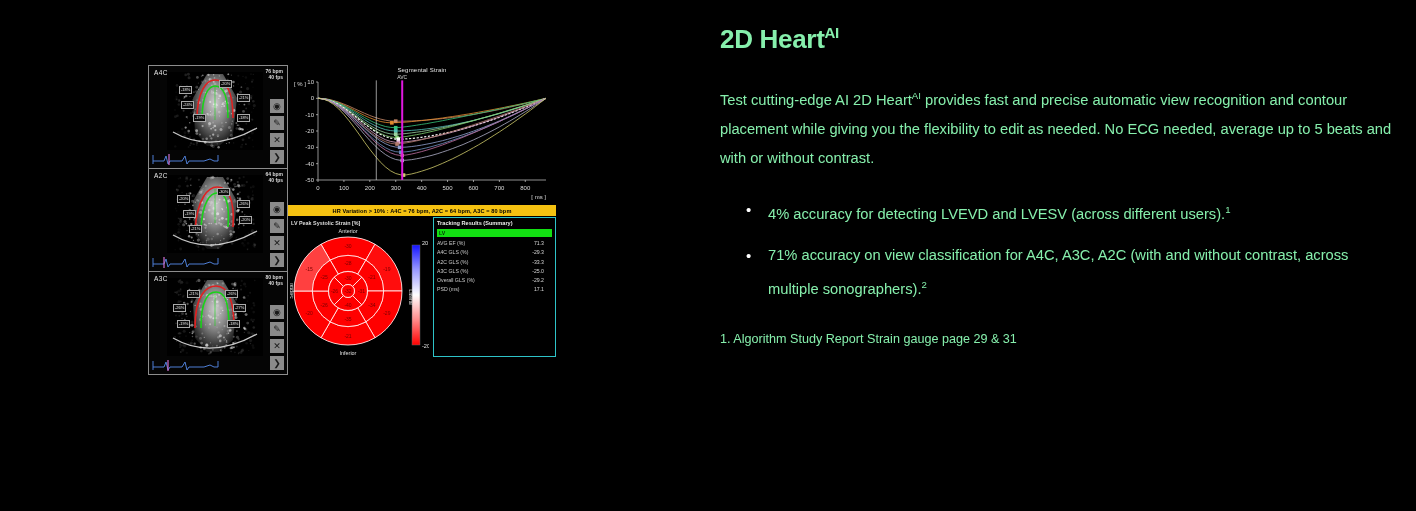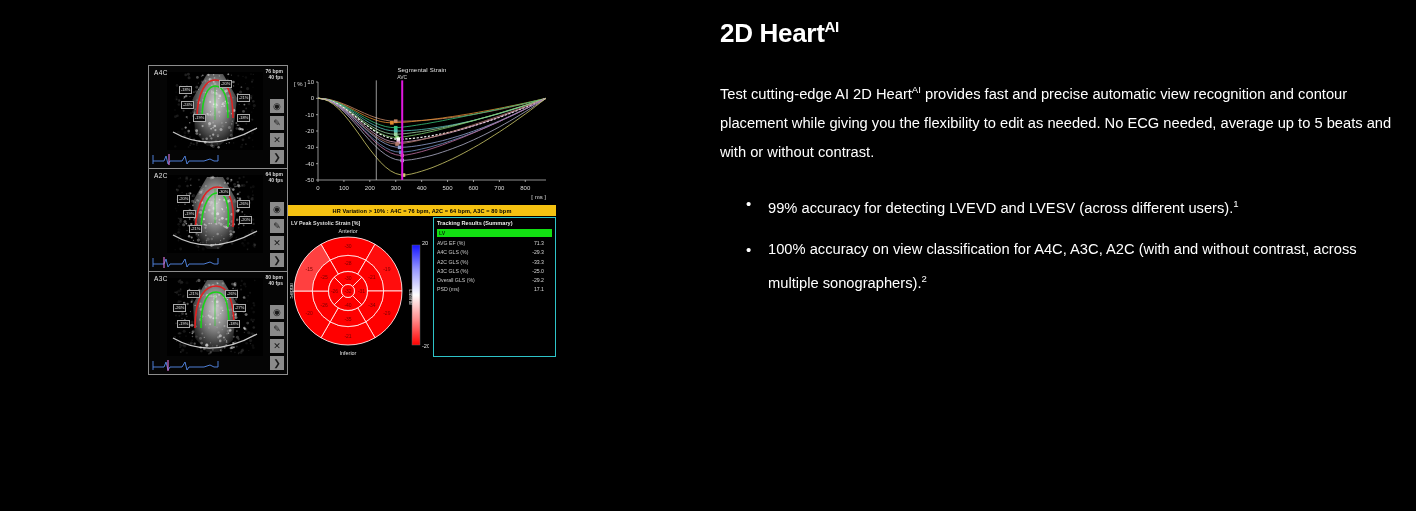--- a/index.html
+++ b/index.html
@@ -73,21 +73,21 @@
   }
   .trk-title { color: #e9e9e9; font-size: 5.6px; font-weight: bold; margin-bottom: 3px; }
   .trk-lv {
     background: #12e012; color: #06330a; font-size: 5.2px; font-weight:bold;
     padding: 0 2px; margin-bottom: 2px; height: 8px; line-height: 8px;
   }
   .trk-row { display: flex; justify-content: space-between; color: #c9c9c9; font-size: 5.2px; line-height: 9.3px; }
   .trk-row .v { color: #d6d6d6; padding-right: 8px; }
 
   
-  #copy { position: absolute; left: 720px; top: 18px; width: 680px; color: #ffffff; }
+  #copy { position: absolute; left: 720px; top: 24px; width: 680px; color: #86efac; }
   #title { font-size: 26px; font-weight: bold; letter-spacing: -.3px; margin-bottom: 26px; }
   #title sup { font-size: 15px; vertical-align: super; font-weight: bold; }
   #lede { font-size: 14.7px; line-height: 29px; margin-bottom: 22px; }
   #lede sup { font-size: 9.6px; vertical-align: super; }
   ul#bullets { list-style: none; margin: 0 0 18px 26px; }
   ul#bullets li { position: relative; font-size: 14.7px; line-height: 29px; padding-left: 22px; margin-bottom: 12px; }
   ul#bullets li::before {
     content: "\2022"; position: absolute; left: 0; top: 0; font-size: 15px; color: #fff;
   }
   ul#bullets li sup { font-size: 9.6px; vertical-align: super; }
@@ -1174,20 +1174,21 @@
   <div id="copy">
     <h1 id="title">
       <span>2D Heart</span><sup>AI</sup>
     </h1>
 
     <p id="lede">
       <span>Test cutting-edge AI 2D Heart</span><sup>AI</sup><span> provides fast and precise automatic view recognition and contour placement while giving you the flexibility to edit as needed. No ECG needed, average up to 5 beats and with or without contrast.</span>
     </p>
 
     <ul id="bullets">
-        <li><span>99% accuracy for detecting LVEVD and LVESV (across different users).</span><sup>1</sup></li>
-        <li><span>100% accuracy on view classification for A4C, A3C, A2C (with and without contrast, across multiple sonographers).</span><sup>2</sup></li>
+        <li><span>4% accuracy for detecting LVEVD and LVESV (across different users).</span><sup>1</sup></li>
+        <li><span>71% accuracy on view classification for A4C, A3C, A2C (with and without contrast, across multiple sonographers).</span><sup>2</sup></li>
       </ul>
 
     <div id="footnotes">
+        <p class="foot">1. Algorithm Study Report Strain gauge page 29 &amp; 31</p>
       </div>
   </div>
 </div>
 
 </body></html>

